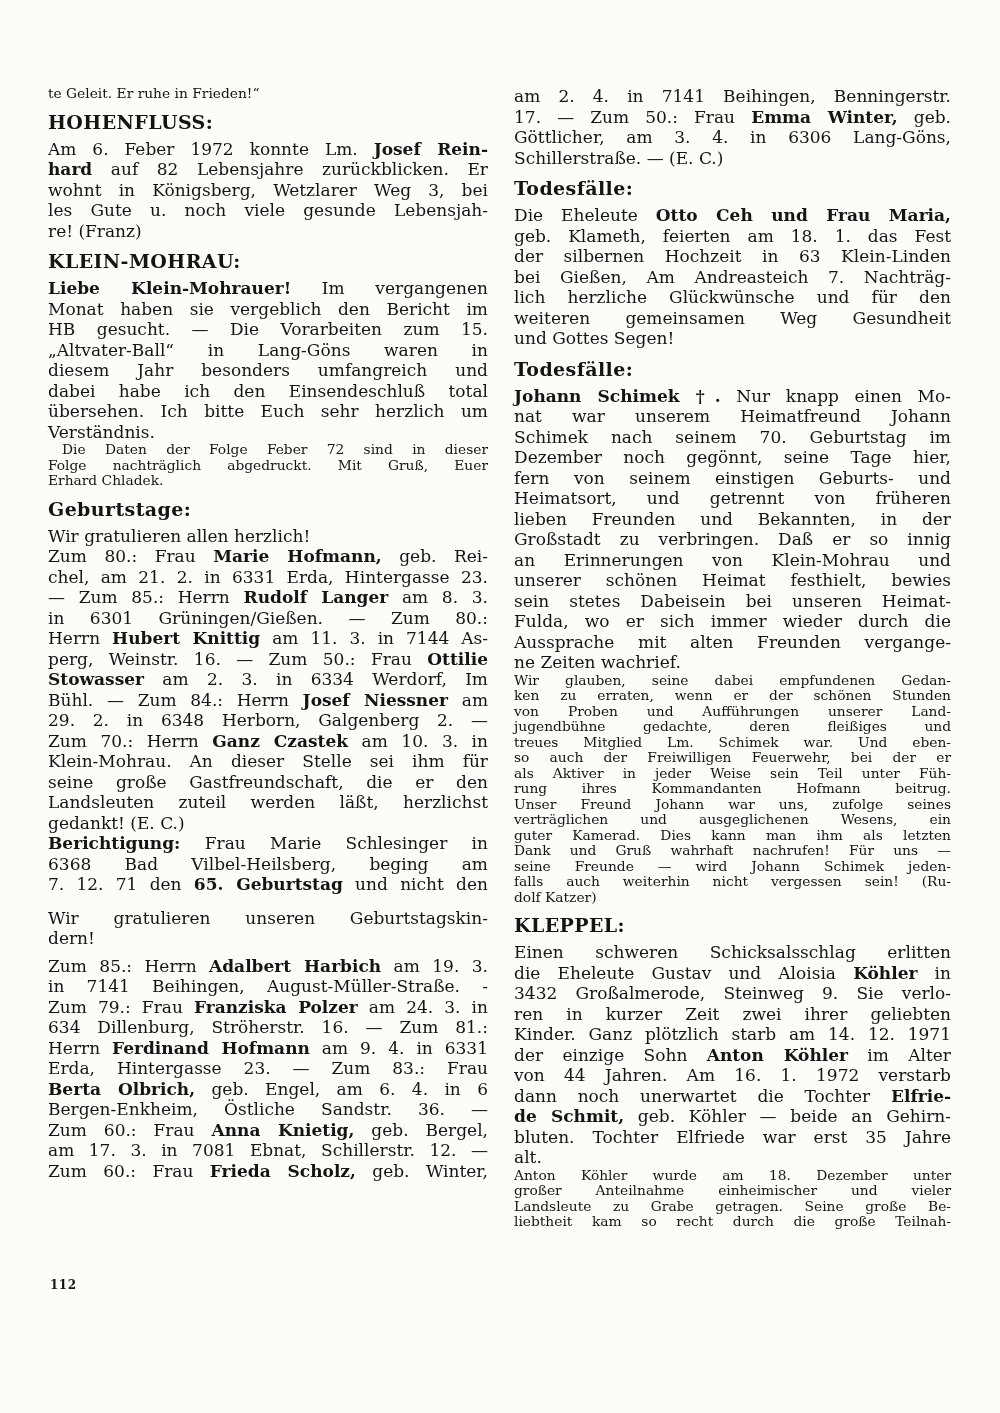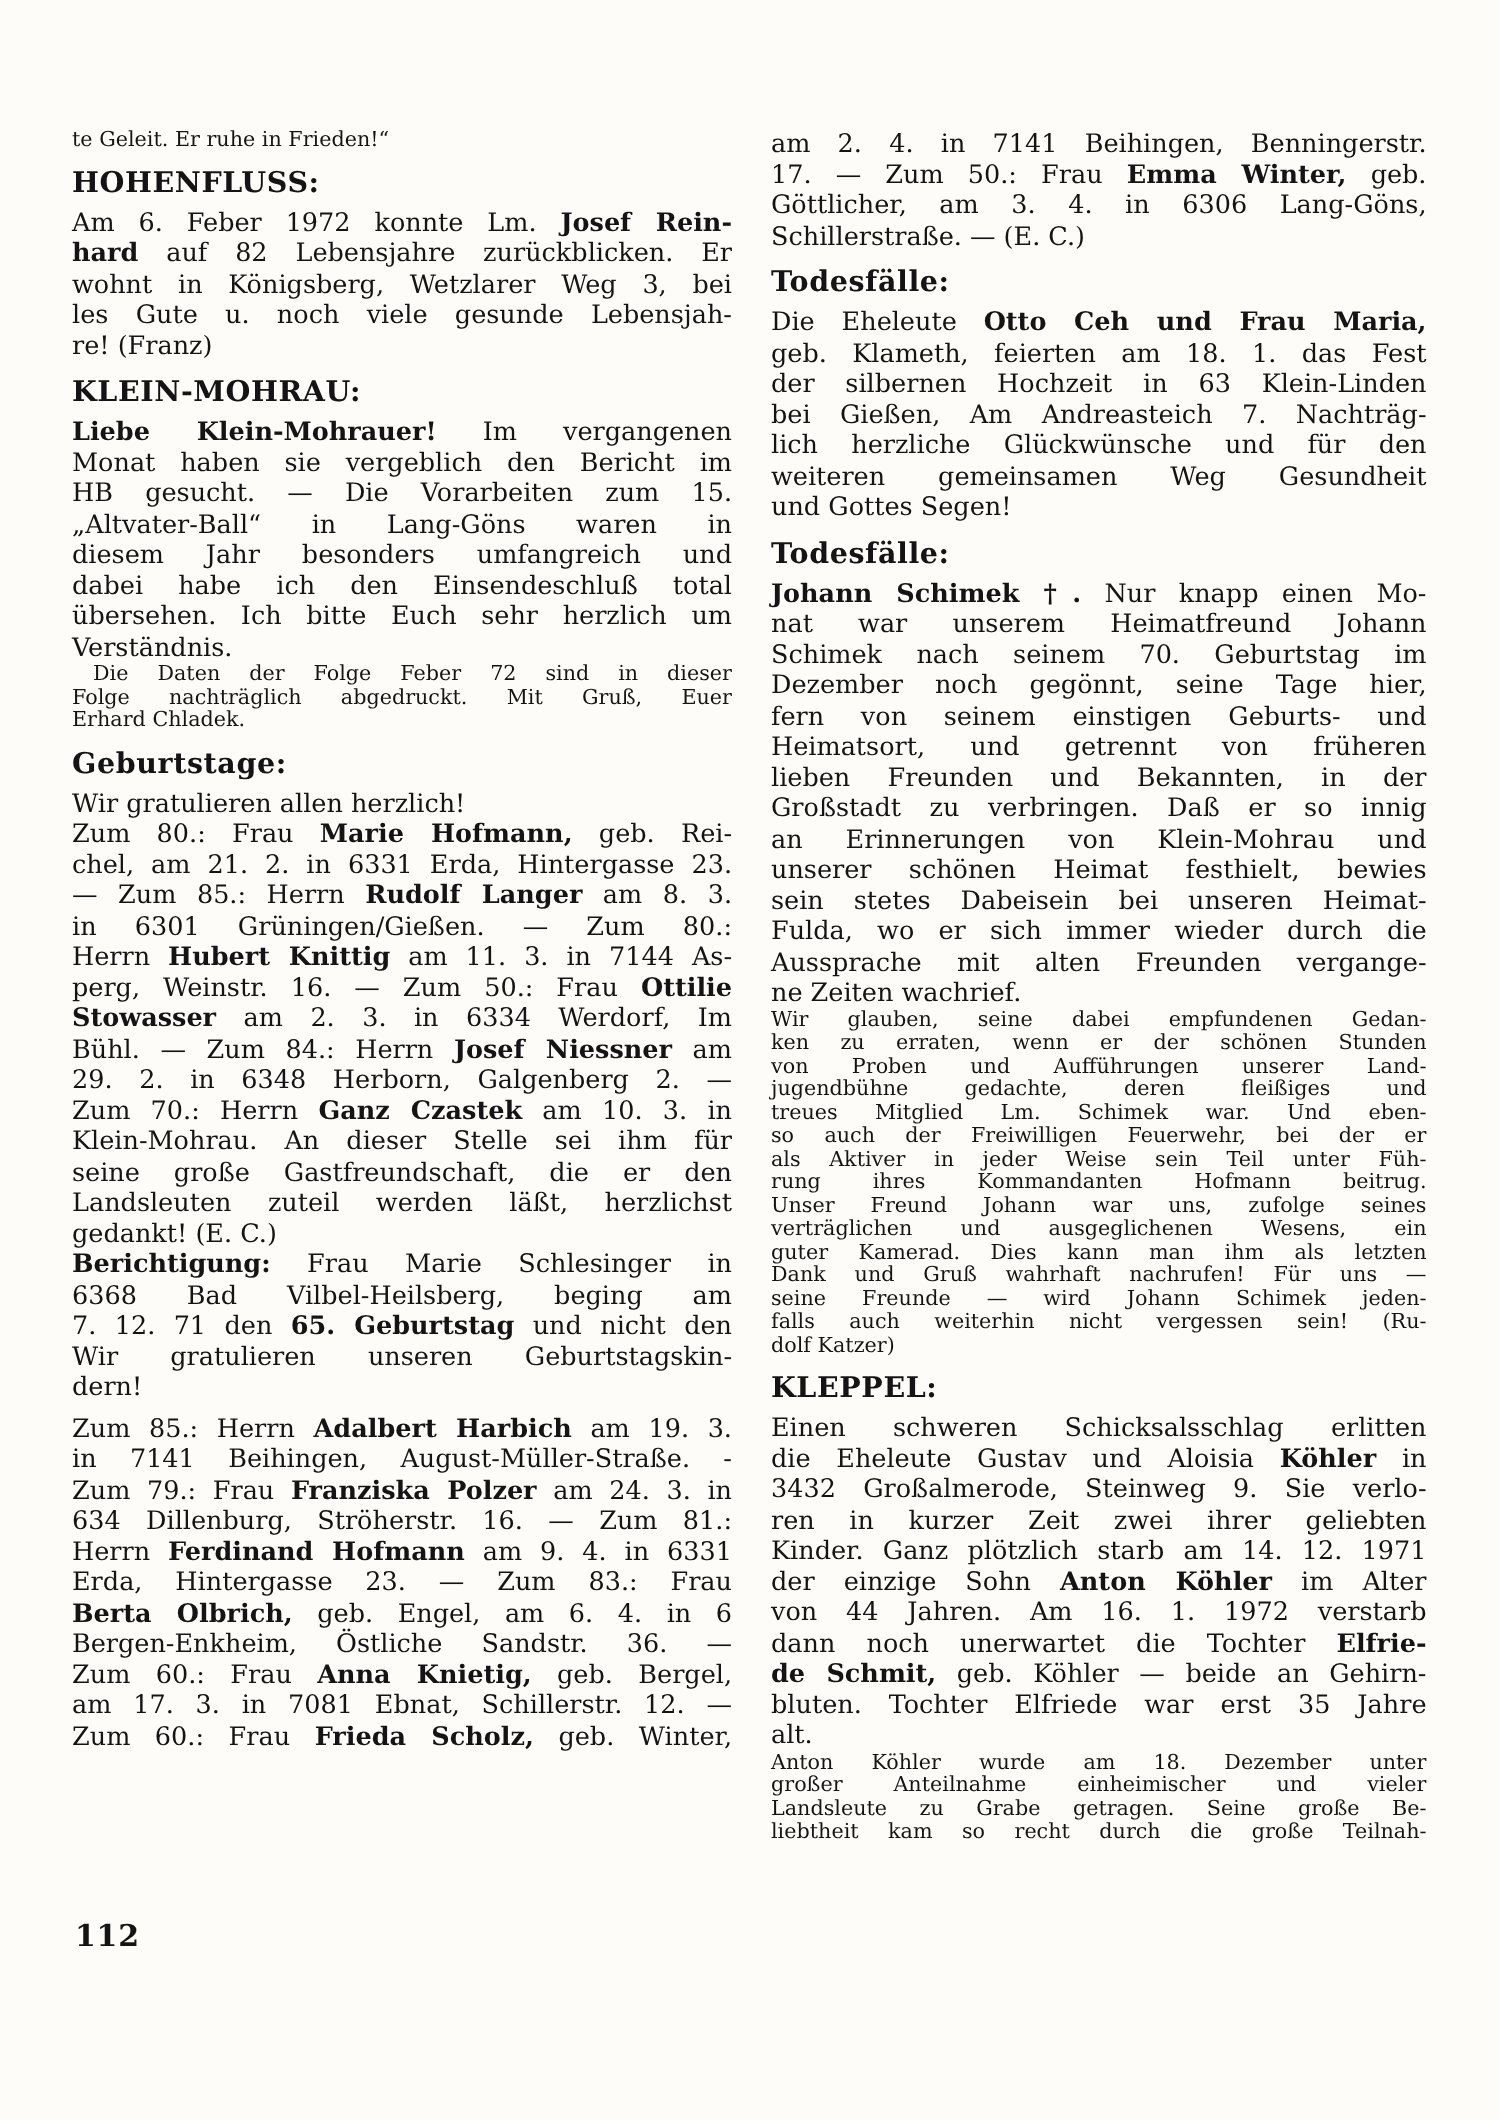--- a/index.html
+++ b/index.html
@@ -19,32 +19,32 @@
   .heading {
     font-weight:bold;
     font-size:19px;
     line-height:24px;
     margin:8px 0 5px 0;
     letter-spacing:0.4px;
   }
   .para { margin:0; }
   .para.tight  { margin-bottom:0; }
   .para.normal { margin-bottom:7px; }
-  .para.loose  { margin-bottom:0; }
+  .para.loose  { margin-bottom:13px; }
 
   .line { text-align:justify; text-align-last:left; }
   .line.j { text-align-last:justify; }
   .main .line  { font-size:17px;   line-height:20.5px; }
   .small .line { font-size:13.8px; line-height:15.5px; }
   .line.indent { text-indent:14px; }
   .b { font-weight:bold; }
 
   .pagenum {
     position:absolute; left:50px; top:1278px;
-    font-size:20px; font-weight:bold; letter-spacing:0.5px;
+    font-size:12px; font-weight:bold; letter-spacing:0.5px;
   }
 </style>
 </head>
 <body>
 
 <div class="page">
   <div class="col col-left" id="col-left">
       <div class="para small normal">
         <div class="line"><span>te Geleit. Er ruhe in Frieden!“</span></div>
       </div>

